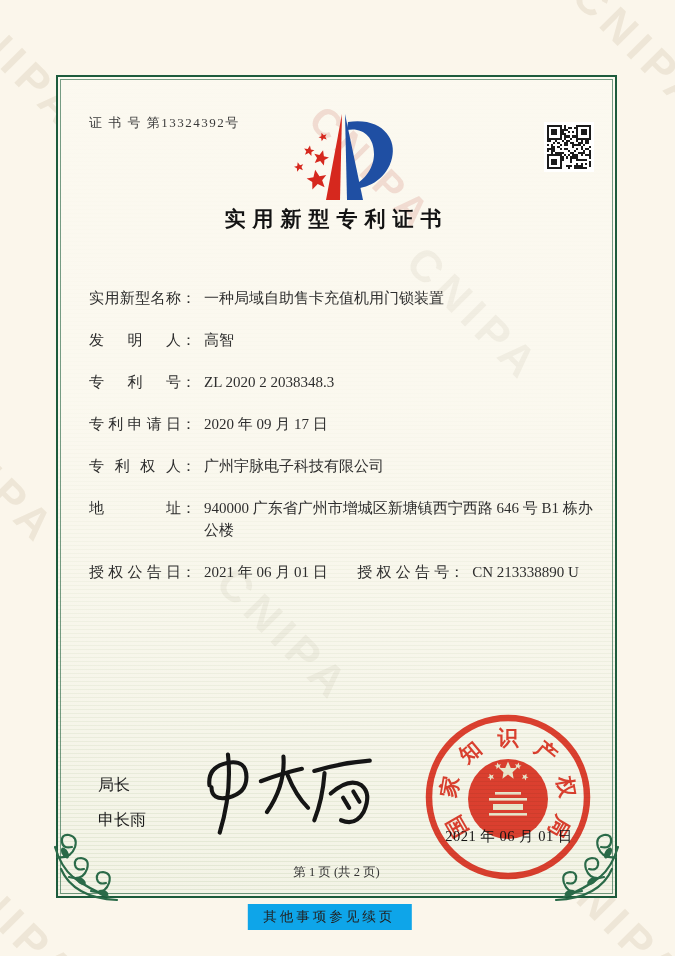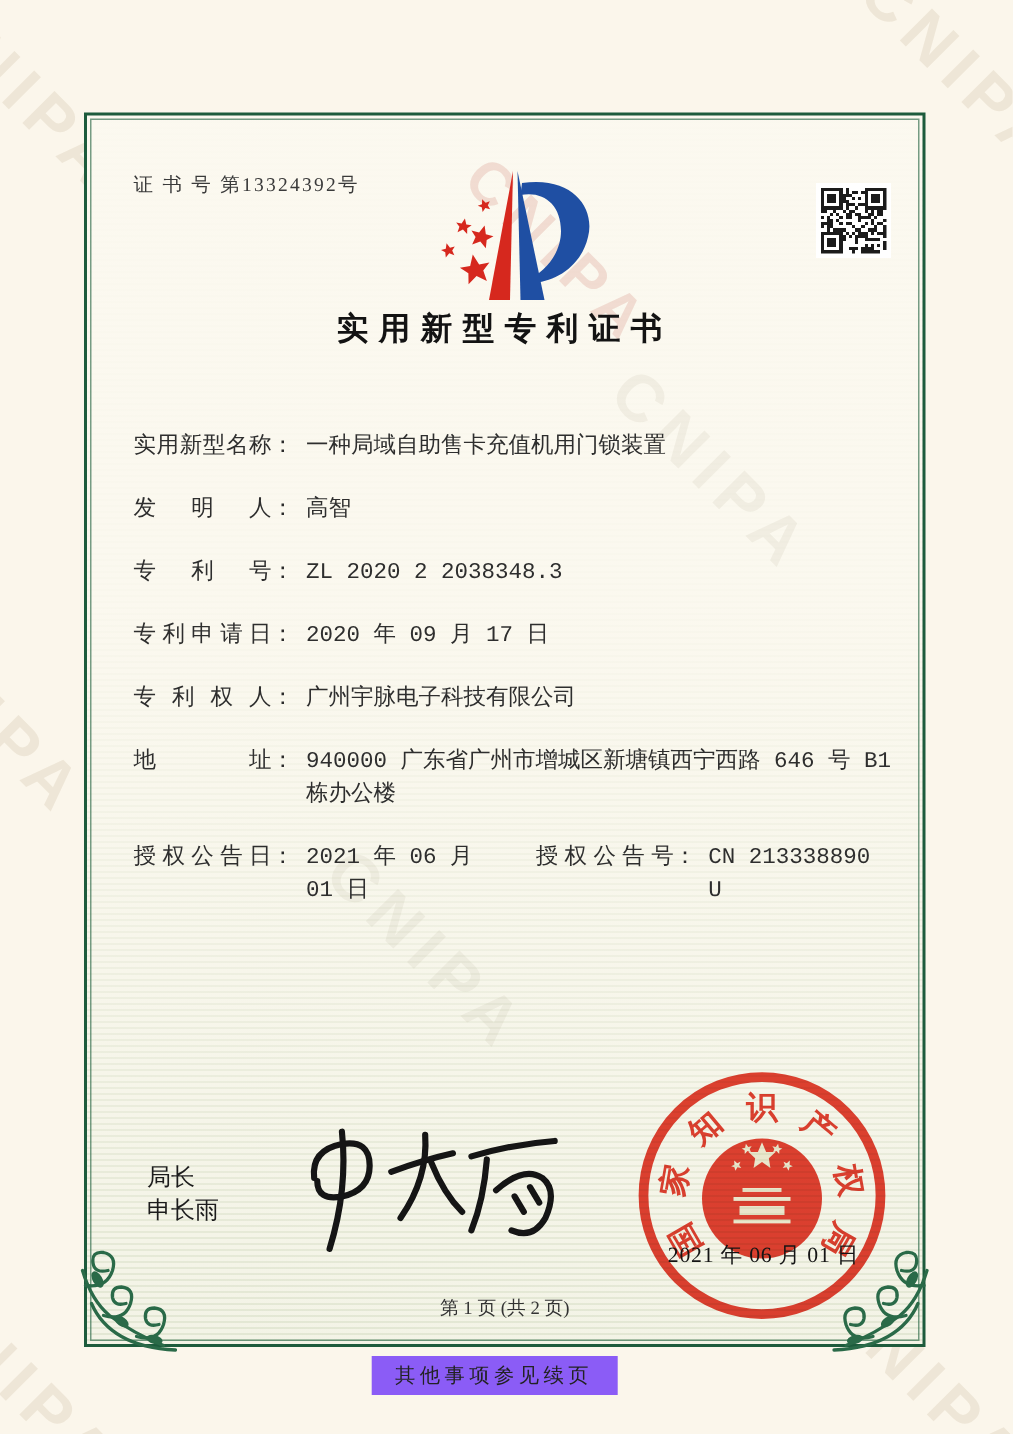--- a/index.html
+++ b/index.html
@@ -31,36 +31,36 @@
 
   .qr { position:absolute; left:486px; top:45px; width:50px; height:50px;
         background:#fff; padding:3px; }
   .qr svg { width:100%; height:100%; fill:#1b1b1b; }
 
   .title { position:absolute; left:0; top:128px; width:100%; text-align:center;
            font-size:21px; font-weight:bold; letter-spacing:7px; color:#131313; }
 
   
   .fields { position:absolute; left:31px; top:210px; width:508px; font-size:15px; }
-  .frow { display:flex; align-items:flex-start; line-height:22px; margin-bottom:20px;font-family:Liberation Mono, monospace; }
+  .frow { display:flex; align-items:flex-start; line-height:22px; margin-bottom:20px; }
   .flabel { width:92px; text-align:justify; text-align-last:justify; color:#2e2e2e; flex:none; }
   .fcolon { margin:0 8px 0 0; flex:none; }
   .fvalue { width:403px; color:#2e2e2e; }
   .frow.grant .fvalue.short { width:168px; }
   .frow.grant .flabel.second { margin-left:22px; }
 
   
   .legal { position:absolute; left:31px; top:484px; width:503px; font-size:14.5px;
            line-height:1.86; text-align:justify; color:#242424; }
   .legal p { text-indent:2em; }
 
   
   .sig-block { position:absolute; left:40px; top:698px;
                font-family:Liberation Serif, serif; font-size:16px; color:#1c1c1c; }
-  .sig-block .name { margin-top:1px; }
+  .sig-block .name { margin-top:14px; }
   .sig-svg { position:absolute; left:135px; top:668px; width:185px; height:95px; }
   .sig-svg path { stroke:#151515; stroke-width:4; fill:none; stroke-linecap:round; }
 
   
   .seal { position:absolute; left:360px; top:630px; width:180px; height:180px;
           mix-blend-mode:multiply; opacity:0.93; z-index:4; }
   .seal-char { position:absolute; left:50%; top:50%; font-weight:bold; font-size:21px;
                color:#e23323; transform-origin:center; }
   .seal-date { position:absolute; left:356px; top:750px; width:190px; text-align:center;
                font-size:14.5px; letter-spacing:0.5px; color:#141414; z-index:5; }
@@ -70,21 +70,21 @@
 
   
   .flourish { position:absolute; width:96px; height:96px; z-index:3; }
   .flourish path { stroke:#2a6a48; stroke-width:2.2; fill:none; stroke-linecap:round; }
   .flourish .leaf { fill:#2a6a48; stroke:none; }
   .flourish.bl { left:-7px; bottom:-7px; }
   .flourish.br { right:-7px; bottom:-7px; transform:scaleX(-1); }
 
   
   .footer-note { position:absolute; left:50%; top:904px; transform:translateX(-55%);
-                 background:#8b5cf6; padding:4px 16px; font-size:13.5px; letter-spacing:3px;
+                 background:#0ea5e9; padding:4px 16px; font-size:13.5px; letter-spacing:3px;
                  color:#222; z-index:2; }
 
   .logo svg .red  { fill:#d6281e; }
   .logo svg .blue { fill:#1f4fa3; }
 </style>
 </head>
 <body>
 
 <span class="wm" style="left:-28px; top:-16px;">CNIPA</span>
 <span class="wm" style="left:598px; top:-30px;">CNIPA</span>

